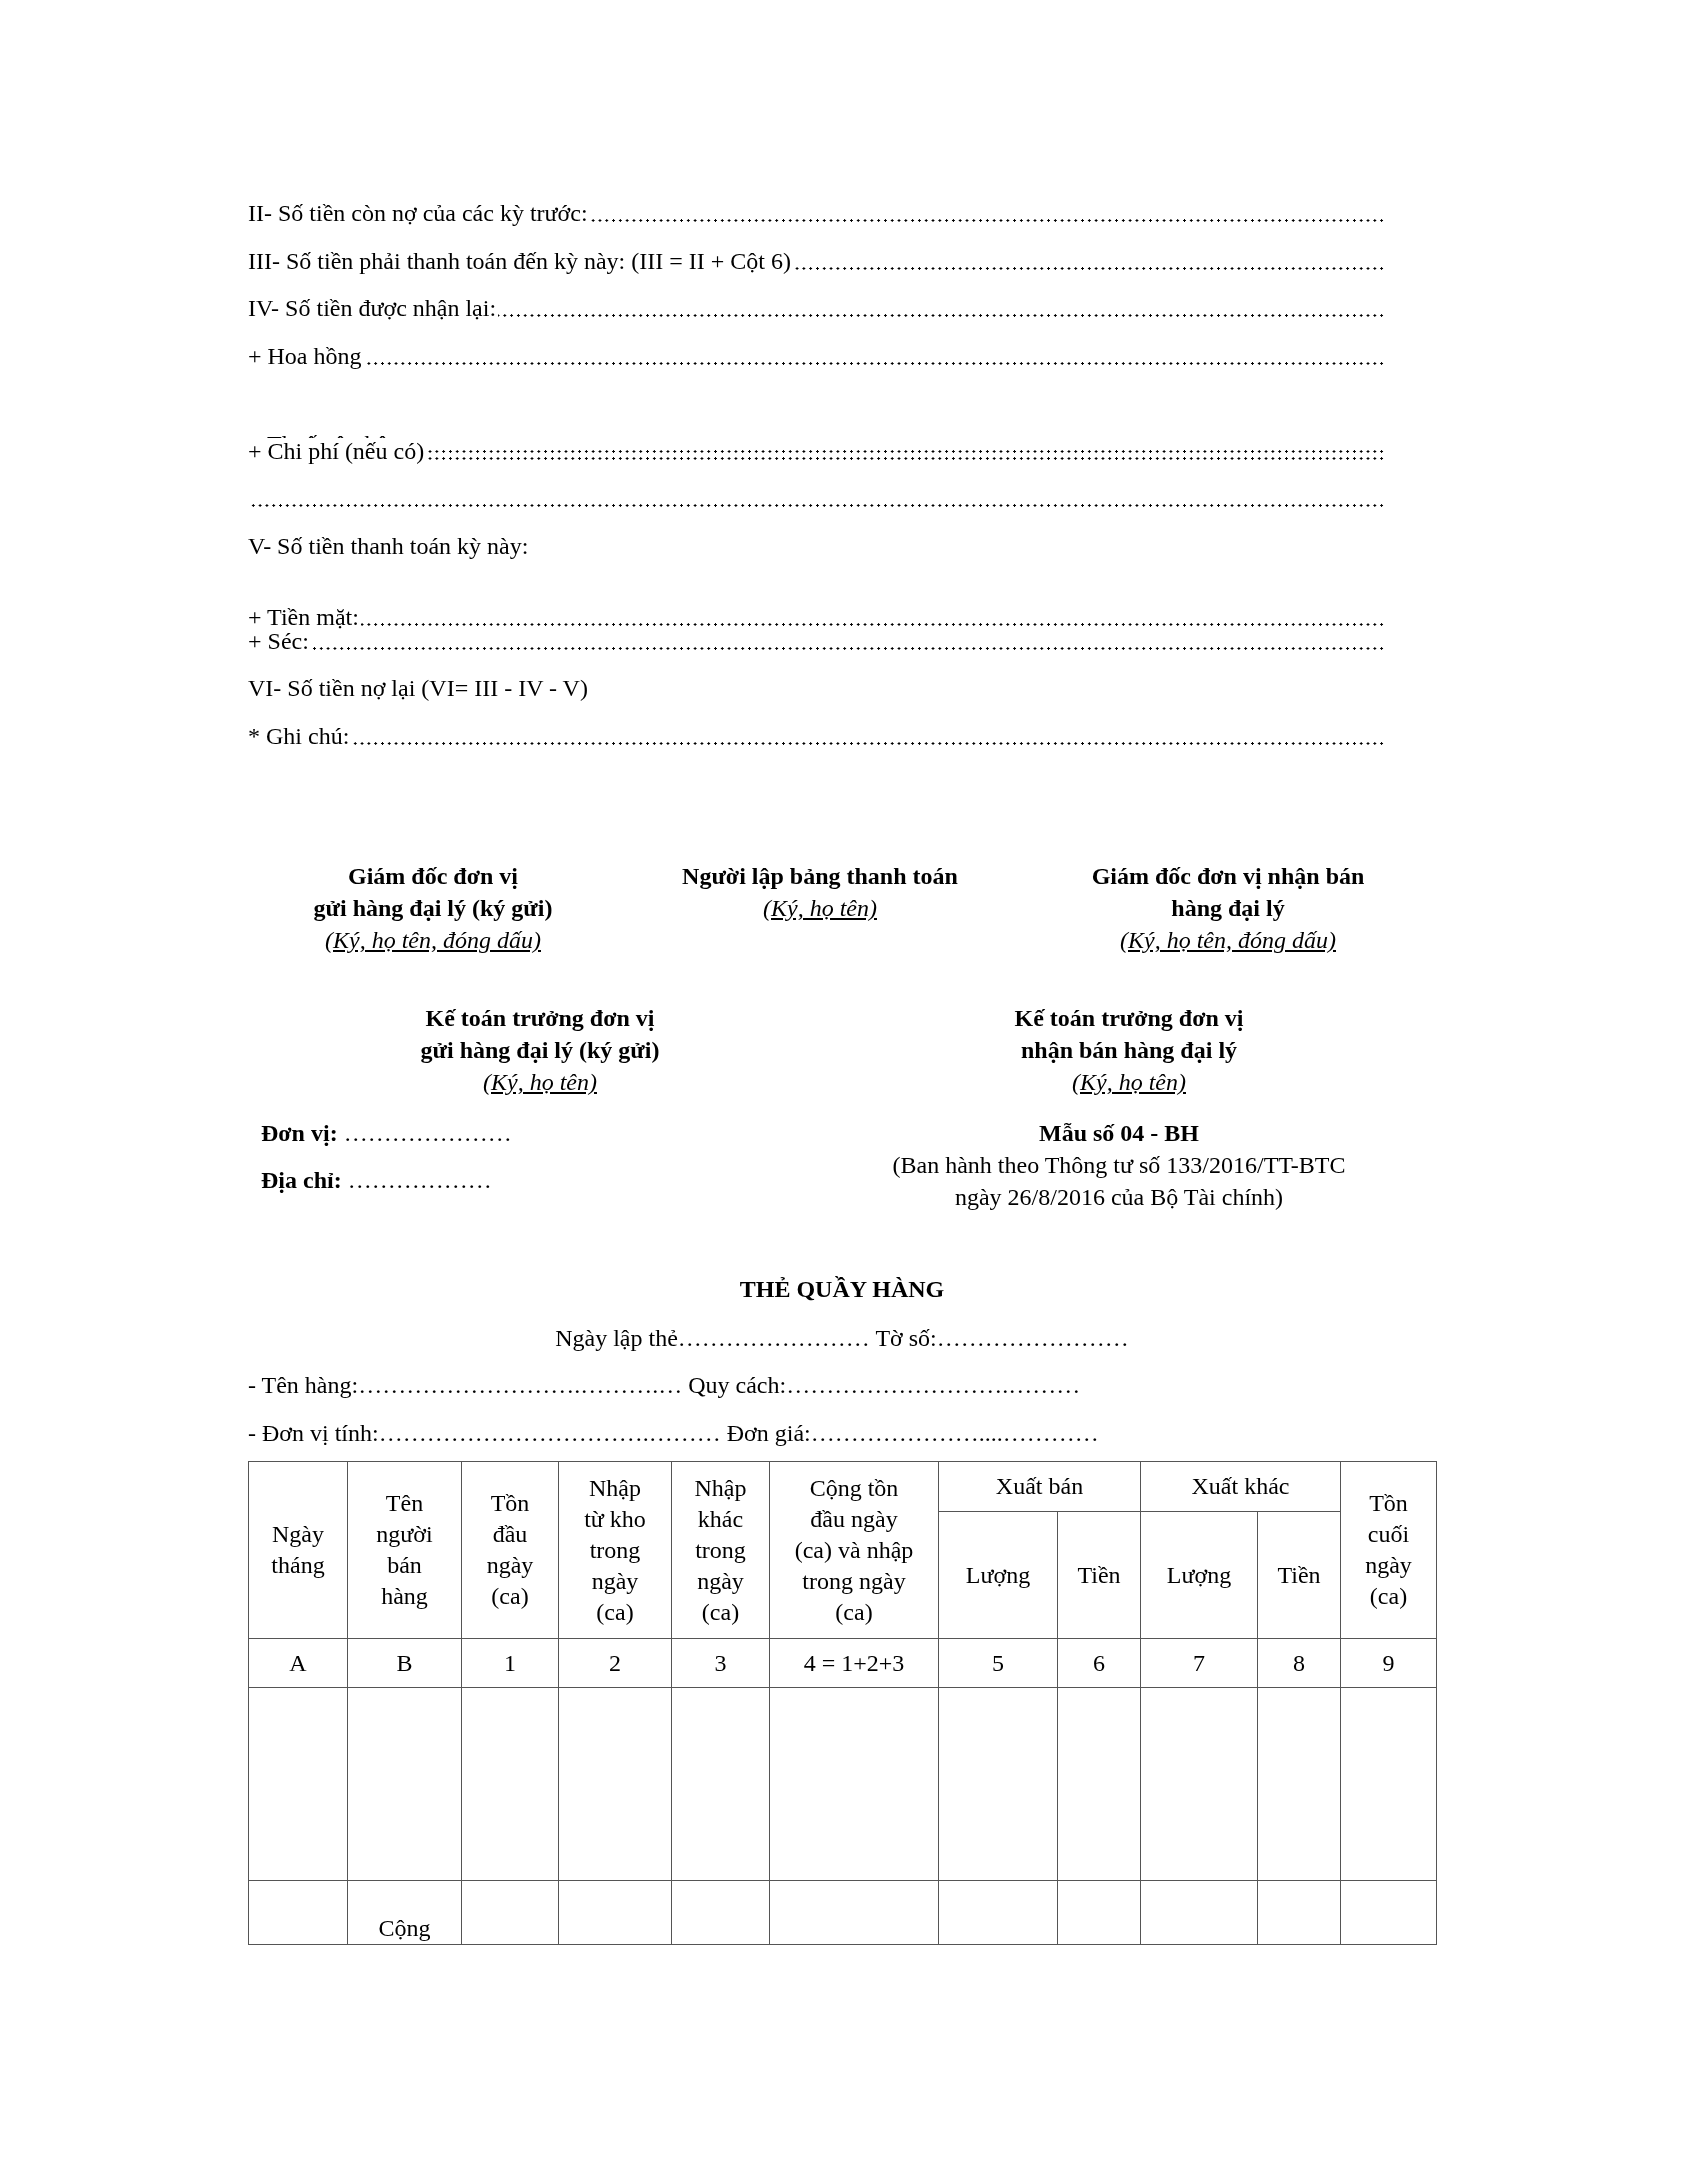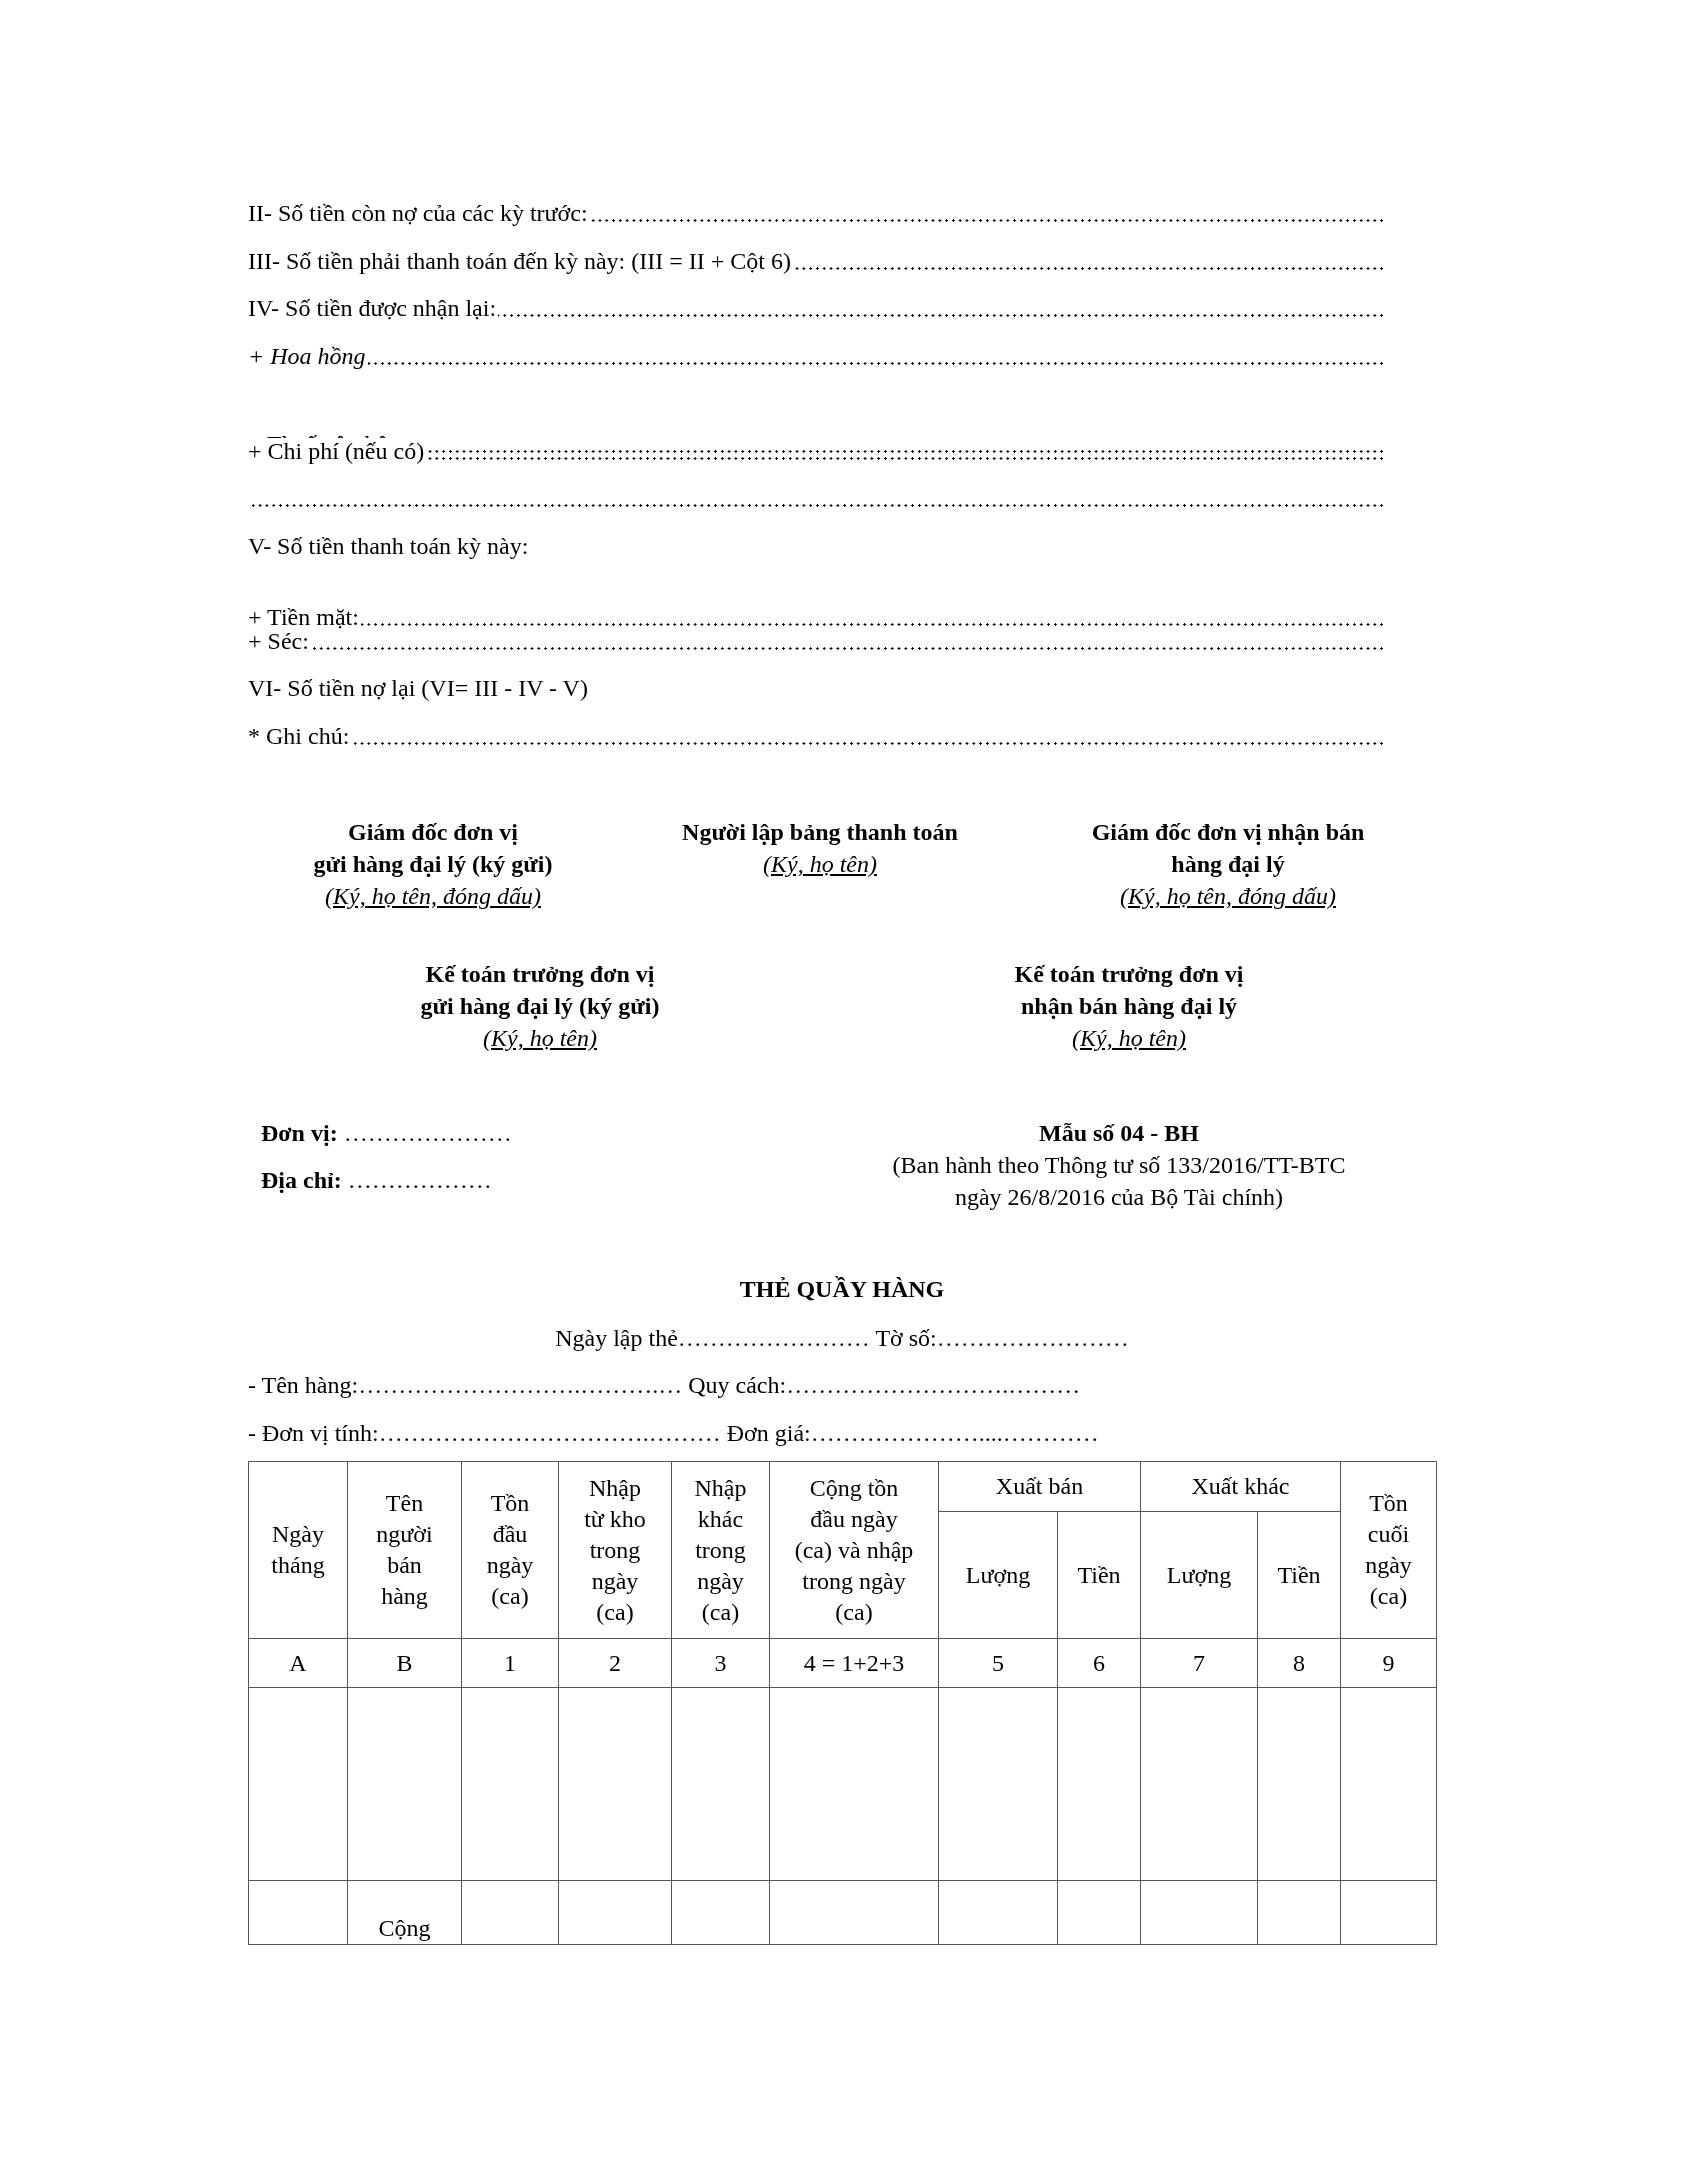--- a/index.html
+++ b/index.html
@@ -5,39 +5,39 @@
   html, body { margin: 0; padding: 0; background: #ffffff; }
   body { width: 1683px; height: 2178px; position: relative; overflow: hidden;
          font-family: "Liberation Serif", "DejaVu Serif", serif; color: #000; }
   .abs { position: absolute; }
   .line { position: absolute; left: 248px; width: 1139px; height: 48px;
           font-size: 24px; line-height: 30px; white-space: nowrap; overflow: hidden; }
   .line .lbl { background: #fff; padding-right: 2px; position: relative; z-index: 1; }
   .line.dots::after { content: ""; position: absolute; left: 0; right: 2px; top: 21px;
           height: 3px; background-image: radial-gradient(circle, #000 1px, transparent 1.3px);
           background-size: 6.8px 3px; background-repeat: repeat-x; background-position: right; z-index: 0; }
-  .sig { position: absolute; text-align: center; font-size: 24px; line-height: 32px; width: 416px; }
+  .sig { position: absolute; text-align: center; font-size: 24px; line-height: 32px; width: 416px; margin-top: 44px; }
   .sig .b { font-weight: bold; display: block; }
   .sig .i { font-style: italic; display: block; text-decoration: underline; }
   .bold { font-weight: bold; }
   .hdr { font-size: 24px; line-height: 32px; }
   table.grid { position: absolute; left: 248px; top: 1461px; border-collapse: collapse;
                table-layout: fixed; font-size: 24px; line-height: 31px; }
   table.grid td { border: 1.4px solid #555; text-align: center; vertical-align: middle;
                   padding: 0; }
   table.grid td.bottom { vertical-align: bottom; }
 </style>
 </head>
 <body>
 
 <div id="settlement">
     <div class="line dots" style="top: 198px;"><span class="lbl">II- Số tiền còn nợ của các kỳ trước: </span></div>
     <div class="line dots" style="top: 246px;"><span class="lbl">III- Số tiền phải thanh toán đến kỳ này: (III = II + Cột 6)</span></div>
     <div class="line dots" style="top: 293px;"><span class="lbl">IV- Số tiền được nhận lại: </span></div>
-    <div class="line dots" style="top: 341px; font-style: italic;"><span class="lbl">+ Hoa hồng</span></div>
+    <div class="line dots" style="top: 341px;"><span class="lbl">+ Hoa hồng</span></div>
     <div class="line dots" style="top: 388px; margin-top: 41px;"><span class="lbl">+ Thuế nộp hộ</span></div>
     <div class="line dots" style="top: 436px;"><span class="lbl">+ Chi phí (nếu có)</span></div>
     <div class="line dots" style="top: 483px;"><span class="lbl"></span></div>
     <div class="line" style="top: 531px;"><span class="lbl">V- Số tiền thanh toán kỳ này:</span></div>
     <div class="line dots" style="top: 578px; margin-top: 24px;"><span class="lbl">+ Tiền mặt: </span></div>
     <div class="line dots" style="top: 626px;"><span class="lbl">+ Séc:</span></div>
     <div class="line" style="top: 673px;"><span class="lbl">VI- Số tiền nợ lại (VI= III - IV - V)</span></div>
     <div class="line dots" style="top: 721px;"><span class="lbl">* Ghi chú: </span></div>
   </div>
 

